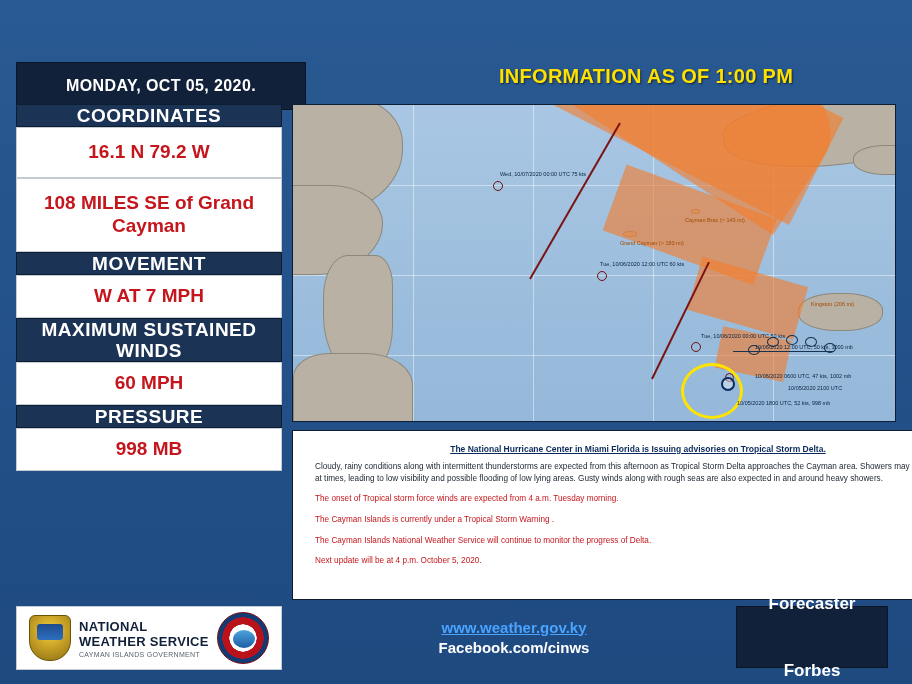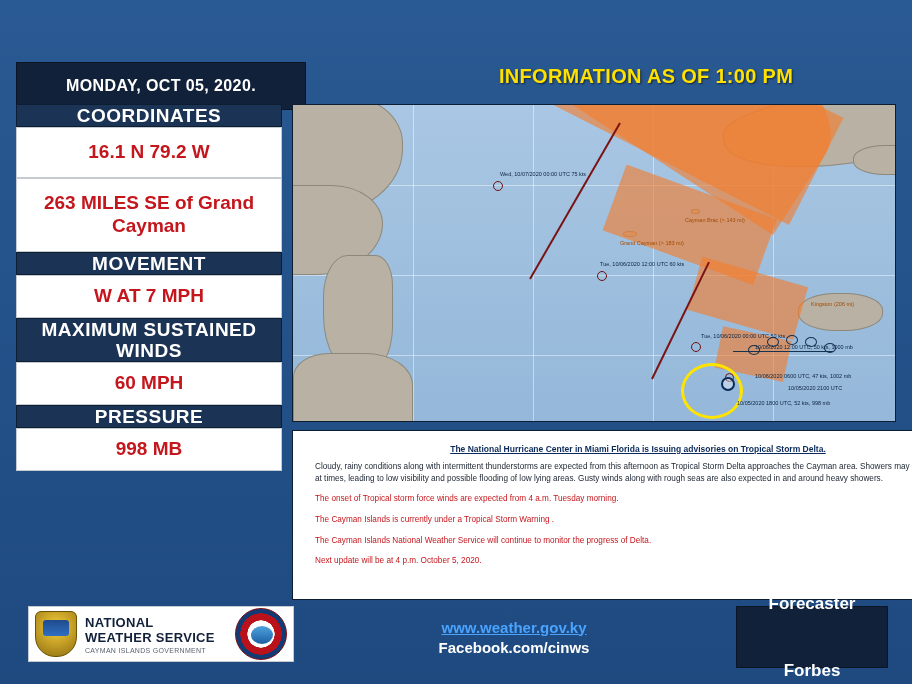--- a/index.html
+++ b/index.html
@@ -65,25 +65,25 @@
     border: 1px solid #c6cbd2;
     color: #c4161c;
     font-size: 19px; font-weight: bold;
     text-align: center;
     padding: 9px 4px;
     line-height: 1.2;
   }
   .stat-val.tall { padding: 13px 4px; }
   
   .logo-bar {
-    position: absolute; left: 28px; top: 606px;
-    width: 266px; height: 56px;
+    position: absolute; left: 16px; top: 606px;
+    width: 266px; height: 64px;
     background: #ffffff;
     border: 1px solid #c6cbd2;
-    display: flex; align-items: center; padding: 0 6px;
+    display: flex; align-items: center; padding: 0 12px;
   }
   .crest {
     width: 42px; height: 46px;
     background: radial-gradient(circle at 50% 35%, #f2d23a 0%, #c9a227 45%, #8c6f12 100%);
     border-radius: 6px 6px 20px 20px;
     border: 1px solid #6b5400;
     position: relative; flex: 0 0 auto;
   }
   .crest::after {
     content: ""; position: absolute; left: 7px; top: 8px; right: 7px; height: 16px;
@@ -185,21 +185,21 @@
   </div>
 
   <div class="info-asof">
     <span>INFORMATION AS OF 1:00 PM</span>
   </div>
 
   <div class="stats">
     <div class="stat-head">COORDINATES</div>
     <div class="stat-val tall">16.1 N 79.2 W</div>
 
-    <div class="stat-val tall">263 MILES SE of Grand Cayman</div>
+    <div class="stat-val tall">108 MILES SE of Grand Cayman</div>
 
     <div class="stat-head">MOVEMENT</div>
     <div class="stat-val">W AT 7 MPH</div>
 
     <div class="stat-head">MAXIMUM SUSTAINED WINDS</div>
     <div class="stat-val">60 MPH</div>
 
     <div class="stat-head">PRESSURE</div>
     <div class="stat-val">998 MB</div>
   </div>

